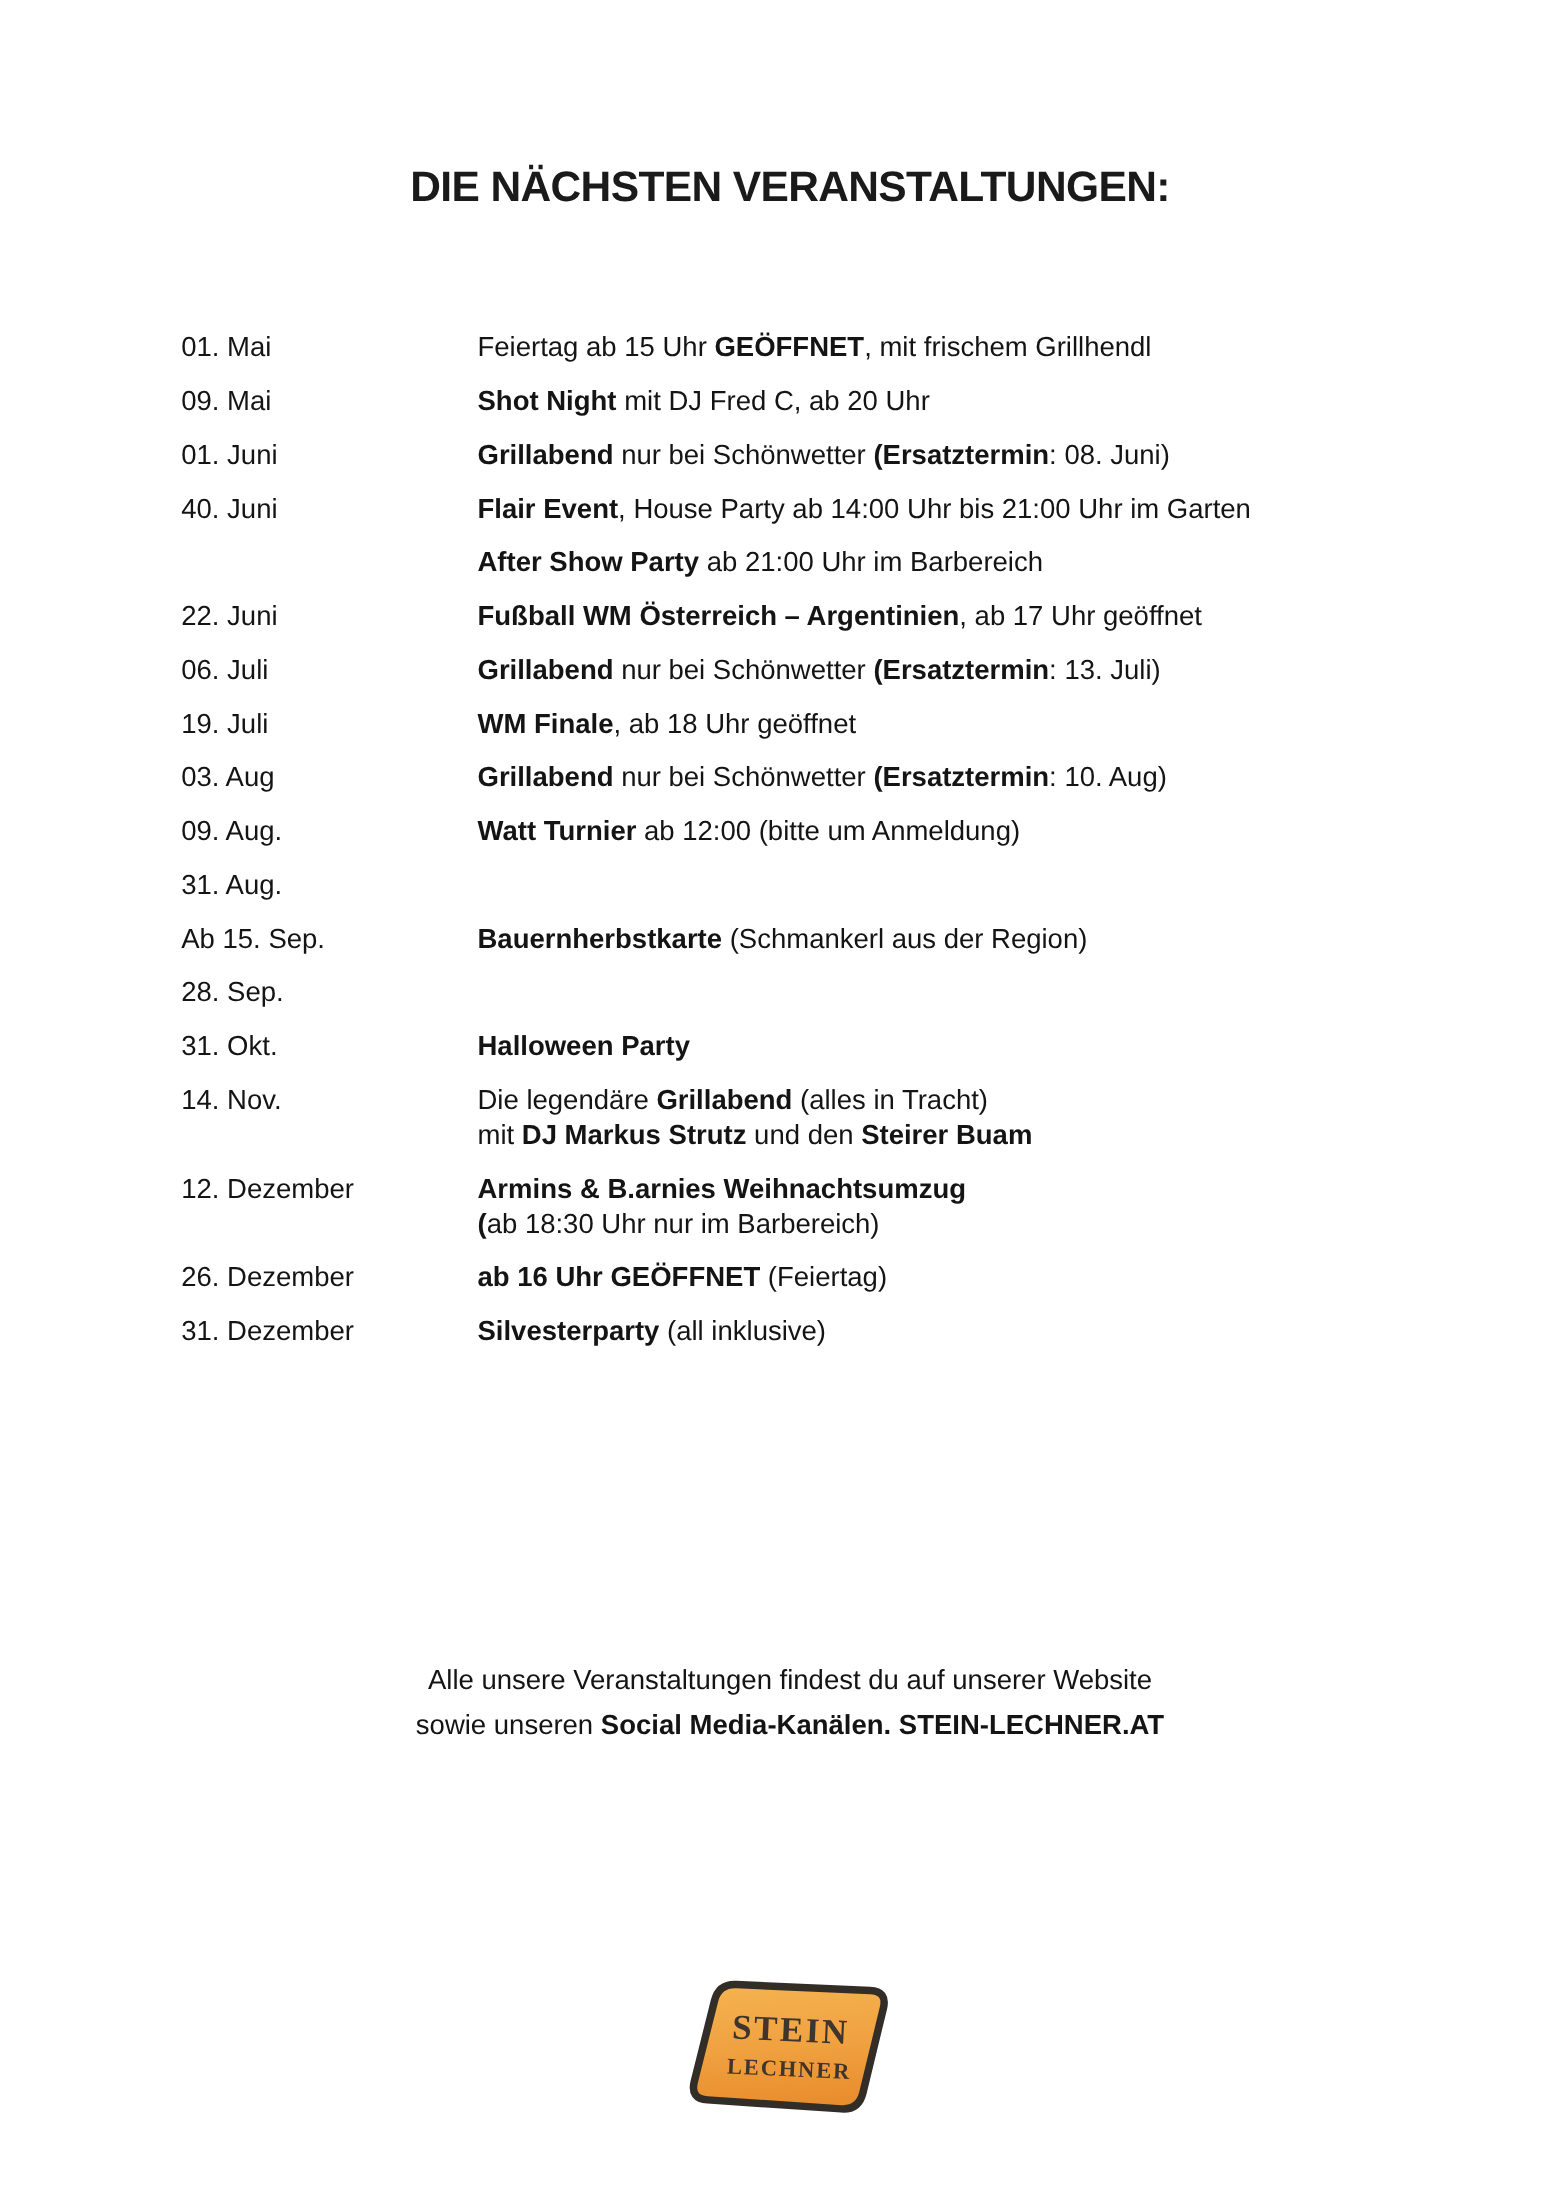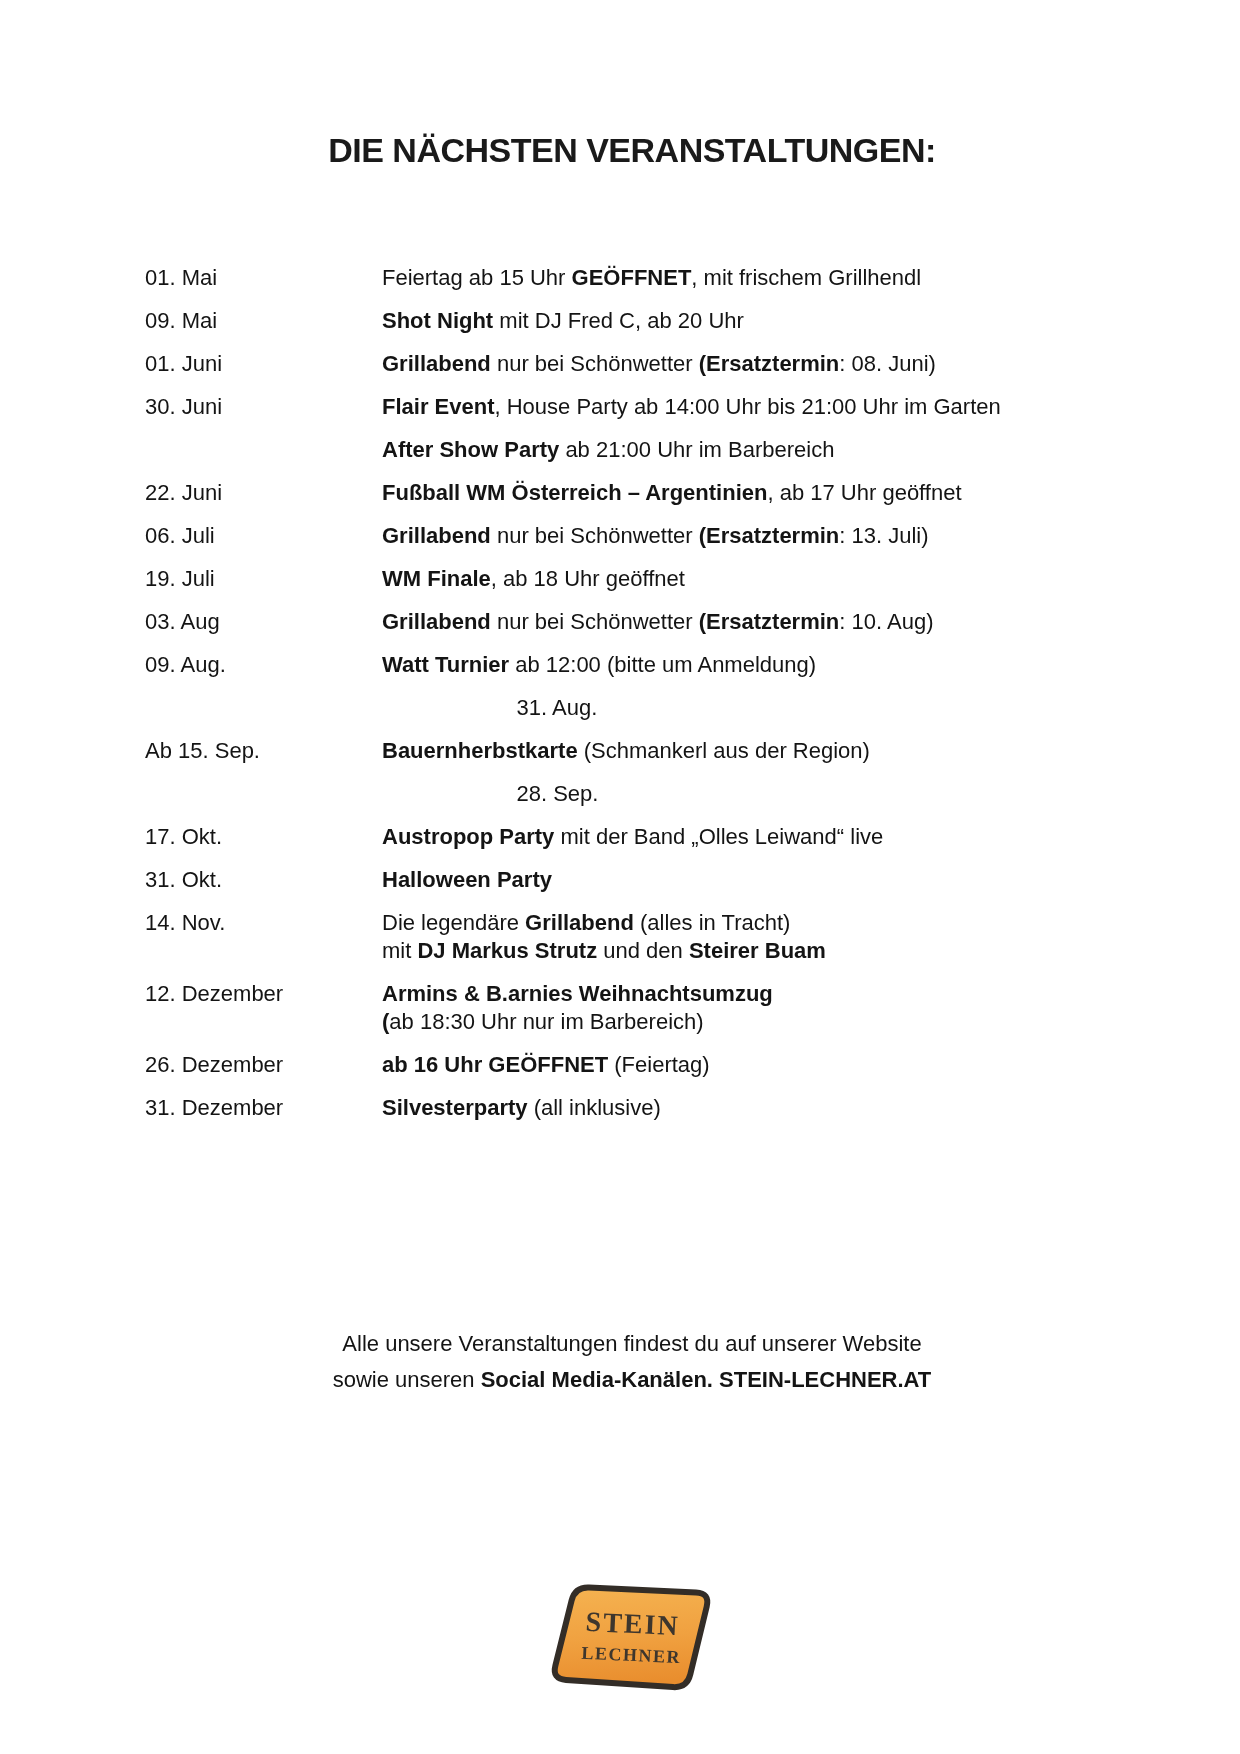--- a/index.html
+++ b/index.html
@@ -15,21 +15,21 @@
   .title {
     position:absolute; top:131px; left:0; width:100%;
     margin:0; text-align:center;
     font-size:34px; font-weight:700; letter-spacing:-0.5px;
     color:#1a1a1a;
   }
   .events {
     position:absolute; top:264px; left:145px; width:980px;
     font-size:22px;
   }
-  .row { display:flex; margin-bottom:15px;justify-content:center; }
+  .row { display:flex; margin-bottom:15px; }
   .row .date { flex:0 0 237px; width:237px; line-height:28px; }
   .row .desc { flex:1 1 auto; line-height:28px; }
   .desc b, .f2 b { font-weight:700; }
   .footer {
     position:absolute; top:1330px; left:0; width:100%;
     text-align:center; font-size:22px;
   }
   .f1 { margin:0 0 8px 0; line-height:28px; }
   .f2 { margin:0; line-height:28px; }
   .logo-wrap {
@@ -51,21 +51,21 @@
       </div>
       <div class="row">
         <div class="date">09. Mai</div>
         <div class="desc"><b>Shot Night</b><span> mit DJ Fred C, ab 20 Uhr</span></div>
       </div>
       <div class="row">
         <div class="date">01. Juni</div>
         <div class="desc"><b>Grillabend</b><span> nur bei Schönwetter </span><b>(Ersatztermin</b><span>: 08. Juni)</span></div>
       </div>
       <div class="row">
-        <div class="date">30. Juni</div>
+        <div class="date">40. Juni</div>
         <div class="desc"><b>Flair Event</b><span>, House Party ab 14:00 Uhr bis 21:00 Uhr im Garten</span></div>
       </div>
       <div class="row">
         <div class="date"></div>
         <div class="desc"><b>After Show Party</b><span> ab 21:00 Uhr im Barbereich</span></div>
       </div>
       <div class="row">
         <div class="date">22. Juni</div>
         <div class="desc"><b>Fußball WM Österreich – Argentinien</b><span>, ab 17 Uhr geöffnet</span></div>
       </div>
@@ -87,24 +87,20 @@
       </div>
       <div class="row">
         <div class="date">31. Aug.</div>
       </div>
       <div class="row">
         <div class="date">Ab 15. Sep.</div>
         <div class="desc"><b>Bauernherbstkarte</b><span> (Schmankerl aus der Region)</span></div>
       </div>
       <div class="row">
         <div class="date">28. Sep.</div>
-      </div>
-      <div class="row">
-        <div class="date">17. Okt.</div>
-        <div class="desc"><b>Austropop Party</b><span> mit der Band „Olles Leiwand“ live</span></div>
       </div>
       <div class="row">
         <div class="date">31. Okt.</div>
         <div class="desc"><b>Halloween Party</b></div>
       </div>
       <div class="row">
         <div class="date">14. Nov.</div>
         <div class="desc"><span>Die legendäre </span><b>Grillabend</b><span> (alles in Tracht)</span><br><span>mit </span><b>DJ Markus Strutz</b><span> und den </span><b>Steirer Buam</b></div>
       </div>
       <div class="row">

